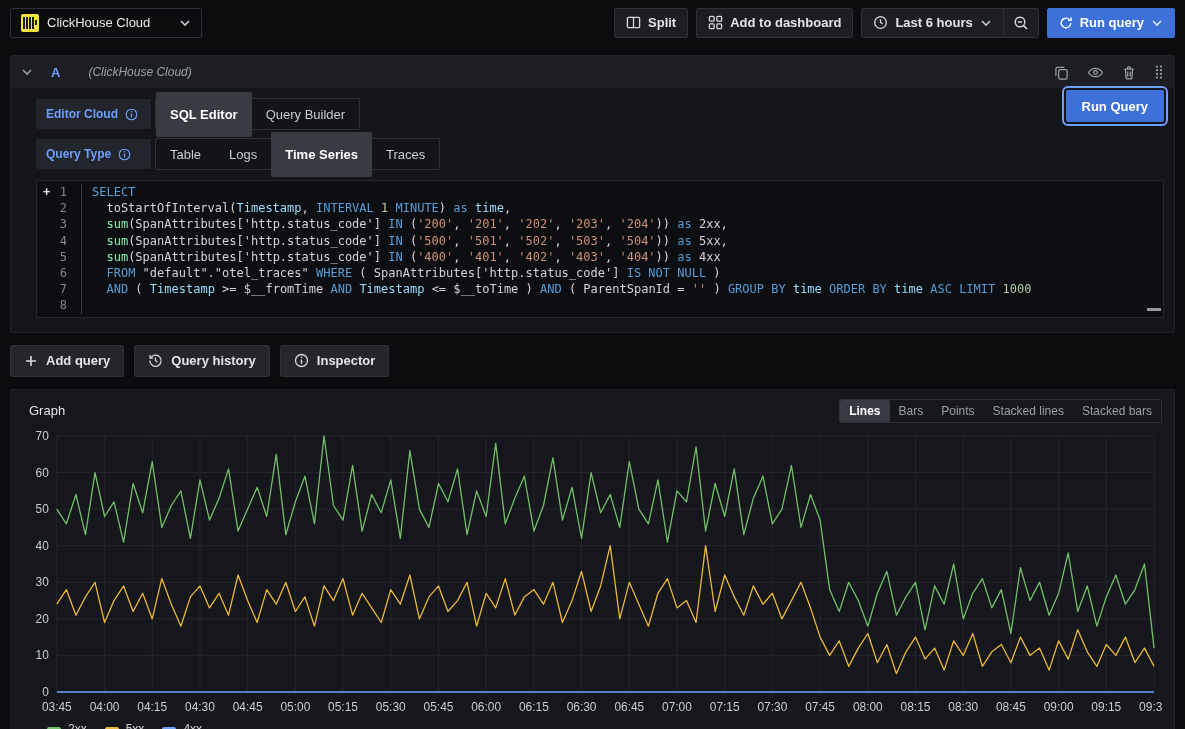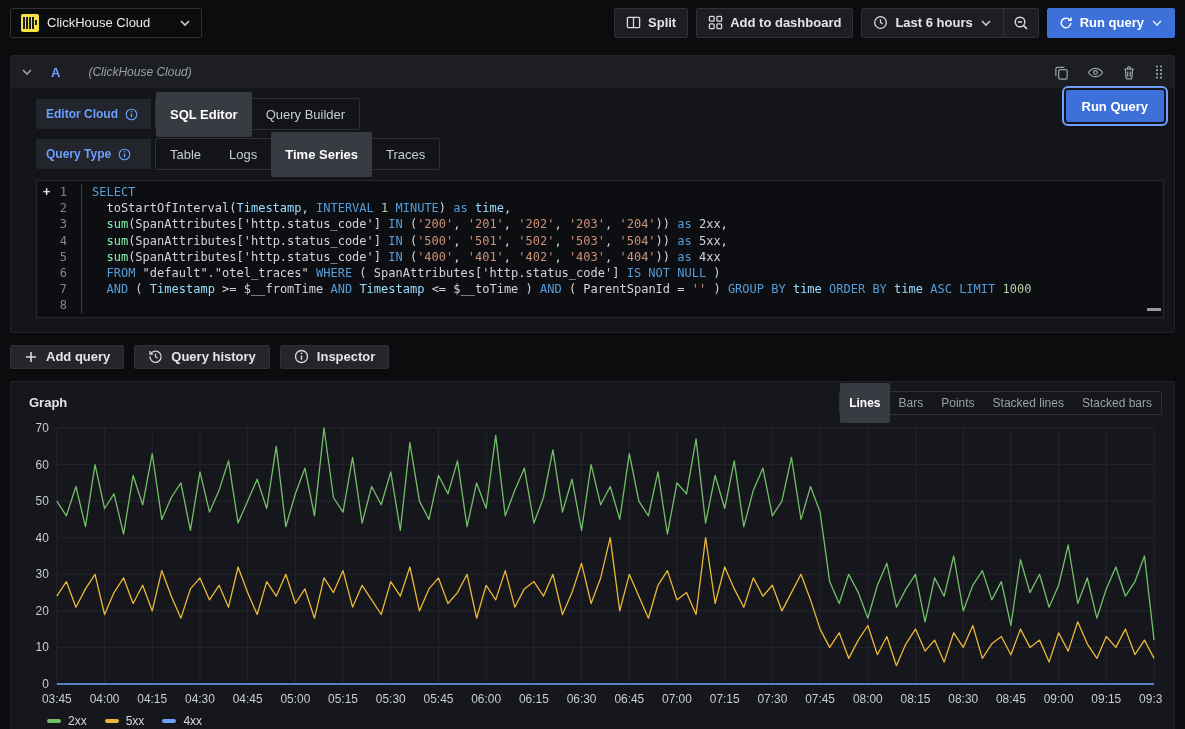--- a/index.html
+++ b/index.html
@@ -41,29 +41,29 @@
   
   .code-editor { display:flex; margin-top:10px; background:#0c0e12; border:1px solid #26282e; font-family:"DejaVu Sans Mono", monospace; font-size:12px; line-height:16.2px; padding:3px 0; position:relative; }
   .gutter { width:44px; color:#858585; text-align:right; padding-right:14px; user-select:none; position:relative; }
   .gutter .gplus { position:absolute; left:6px; top:0; color:#e3e4e6; font-weight:700; }
   .code-lines { flex:1; border-left:1px solid #3a3d41; padding-left:10px; white-space:pre; overflow:hidden; }
   .tk-kw{color:#569cd6} .tk-var{color:#9cdcfe} .tk-str{color:#ce9178} .tk-num{color:#b5cea8} .tk-fn{color:#86efac} .tk-pl{color:#d4d4d4}
   .editor-scroll { position:absolute; right:2px; bottom:6px; width:14px; height:3px; background:#b9bbbe; opacity:.8; }
 
   
   .actions-row { display:flex; gap:10px; margin:12px 10px 0 10px; }
-  .action-btn { display:flex; align-items:center; gap:8px; height:24px; padding:0 13px; background:#24262c; border:1px solid #2f3136; border-radius:2px; font-size:13px; font-weight:700; color:#e3e4e6; cursor:pointer; }
+  .action-btn { display:flex; align-items:center; gap:8px; height:32px; padding:0 13px; background:#24262c; border:1px solid #2f3136; border-radius:2px; font-size:13px; font-weight:700; color:#e3e4e6; cursor:pointer; }
   .action-btn .aicon { display:flex; color:#d8d9da; }
 
   
   .graph-panel { margin:12px 10px 10px 10px; background:#15171c; border:1px solid #202227; border-radius:2px; padding:8px 12px 6px 12px; }
   .gp-header { display:flex; align-items:center; justify-content:space-between; height:26px; margin-bottom:2px; }
-  .gp-title { font-size:13px; font-weight:700; color:#e3e4e6; padding-left:6px; }
+  .gp-title { font-size:13px; font-weight:400; color:#e3e4e6; padding-left:6px; }
   .mode-group { display:flex; align-items:center; border:1px solid #2f3136; border-radius:2px; background:#15171c; height:24px; }
-  .mode-item { display:flex; align-items:center; height:40px; padding:0 9px; font-size:12px; color:#9aa0a7; cursor:pointer; border-radius:2px; }
+  .mode-item { display:flex; align-items:center; height:22px; padding:0 9px; font-size:12px; color:#9aa0a7; cursor:pointer; border-radius:2px; }
   .mode-item.selected { background:#383b42; color:#ffffff; font-weight:700; }
   .chart-wrap { width:100%; }
   .chart-wrap svg { display:block; width:100%; height:292px; }
   .grid { stroke:#24262c; stroke-width:1; }
   .ytick { fill:#c8ccd3; font-size:12px; font-family:"Liberation Sans",sans-serif; text-anchor:end; }
   .xtick { fill:#c8ccd3; font-size:12px; font-family:"Liberation Sans",sans-serif; text-anchor:middle; }
   .legend { display:flex; align-items:center; gap:18px; padding:4px 2px 2px 24px; }
   .legend-item { display:flex; align-items:center; gap:7px; cursor:pointer; }
   .legend-swatch { width:14px; height:4px; border-radius:2px; }
   .legend-label { font-size:12px; color:#d8d9da; }

